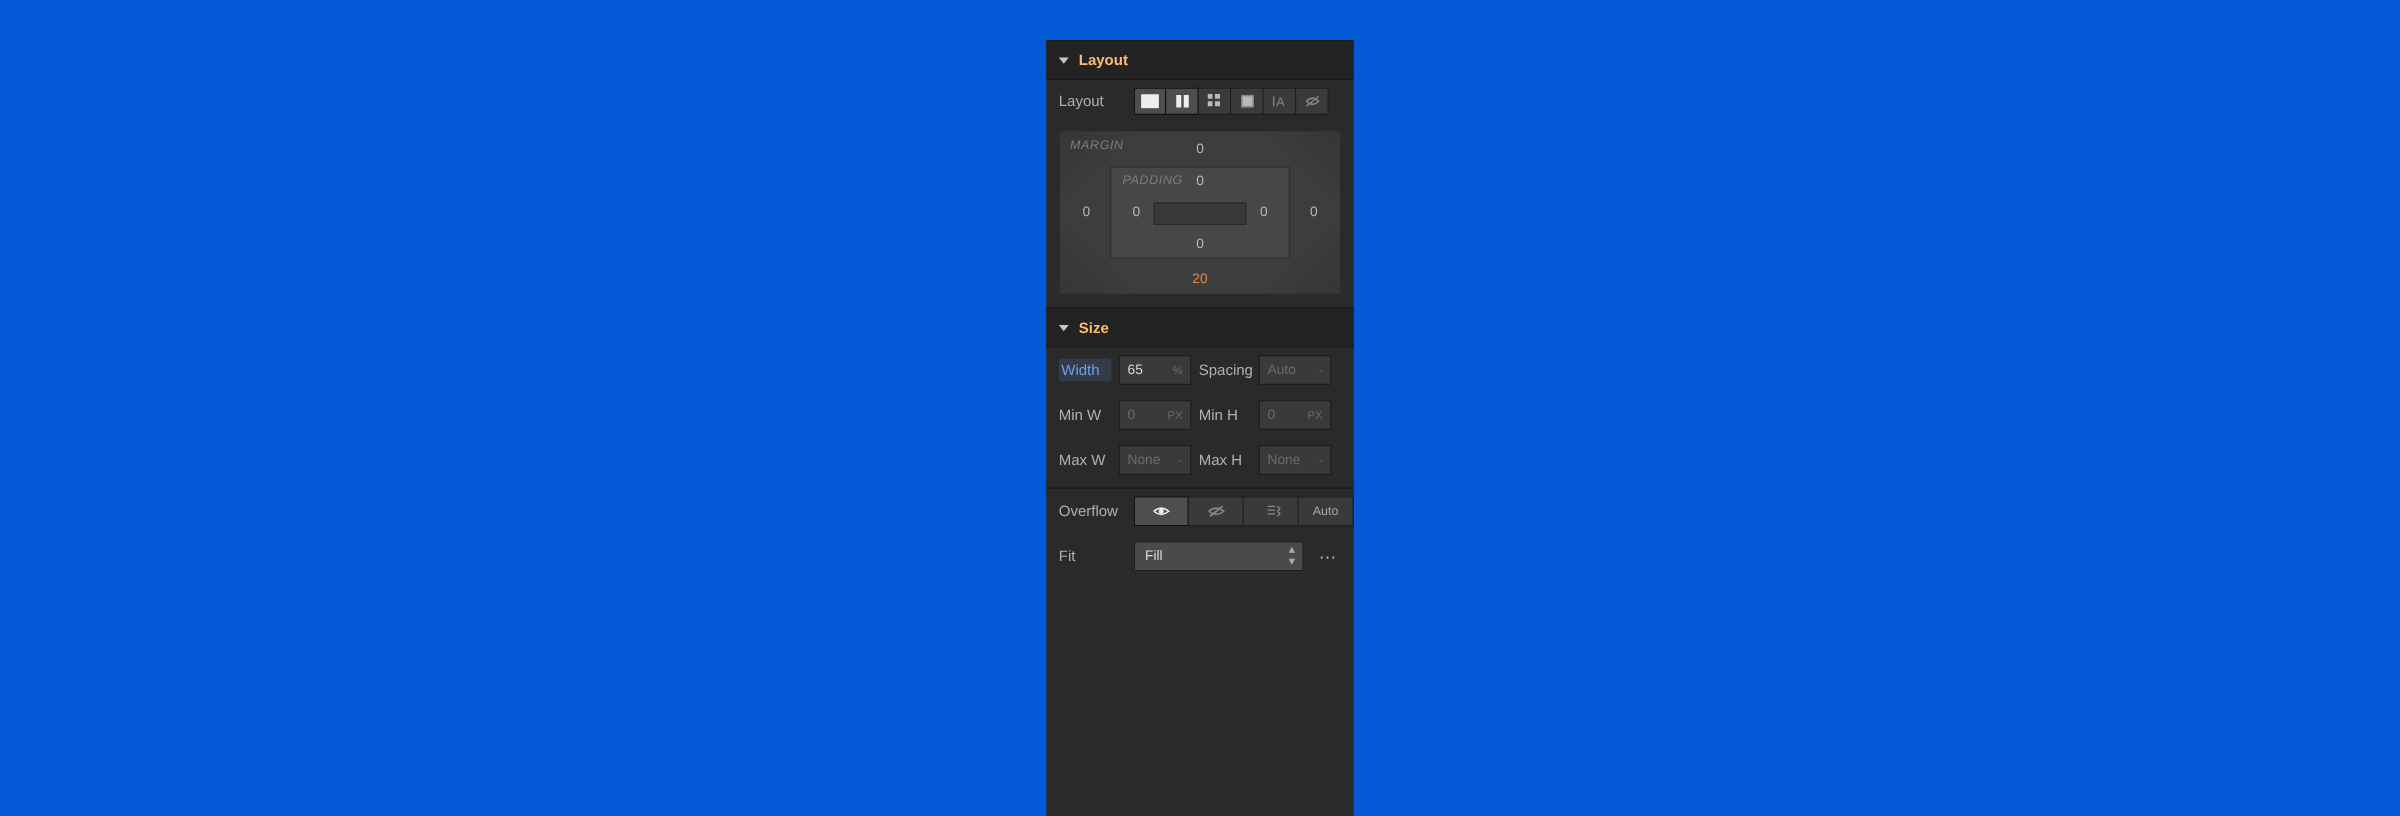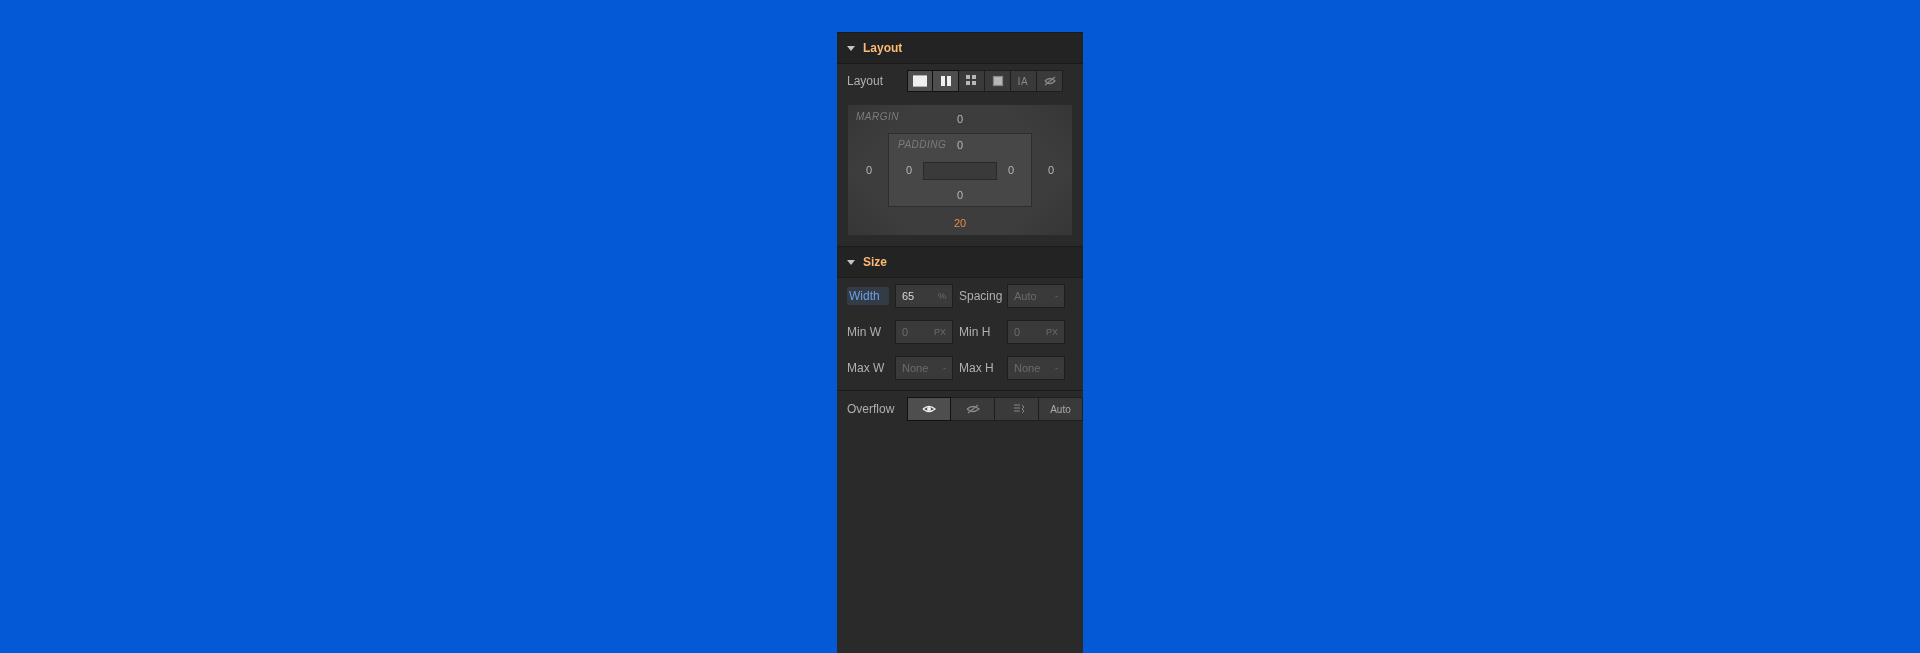--- a/index.html
+++ b/index.html
@@ -300,14 +300,22 @@
             <path d="M13 3 L15 5 L13 7" fill="none" stroke="#888"></path>
             <path d="M13 11 L15 9 L13 7" fill="none" stroke="#888"></path>
           </svg>
       </div>
       <div class="btn wide" style="font-size:10px;color:#aaa;">
         <span>Auto</span>
       </div>
     </div>
   </div>
 
+  <div class="row overflow-row">
+    <span class="label">Fit</span>
+    <div class="select-box">
+      <span>Fill</span>
+      <span class="select-caret">▴<br>▾</span>
+    </div>
+    <div class="dots-btn">⋯</div>
+  </div>
 
 </div>
 
 </body></html>

